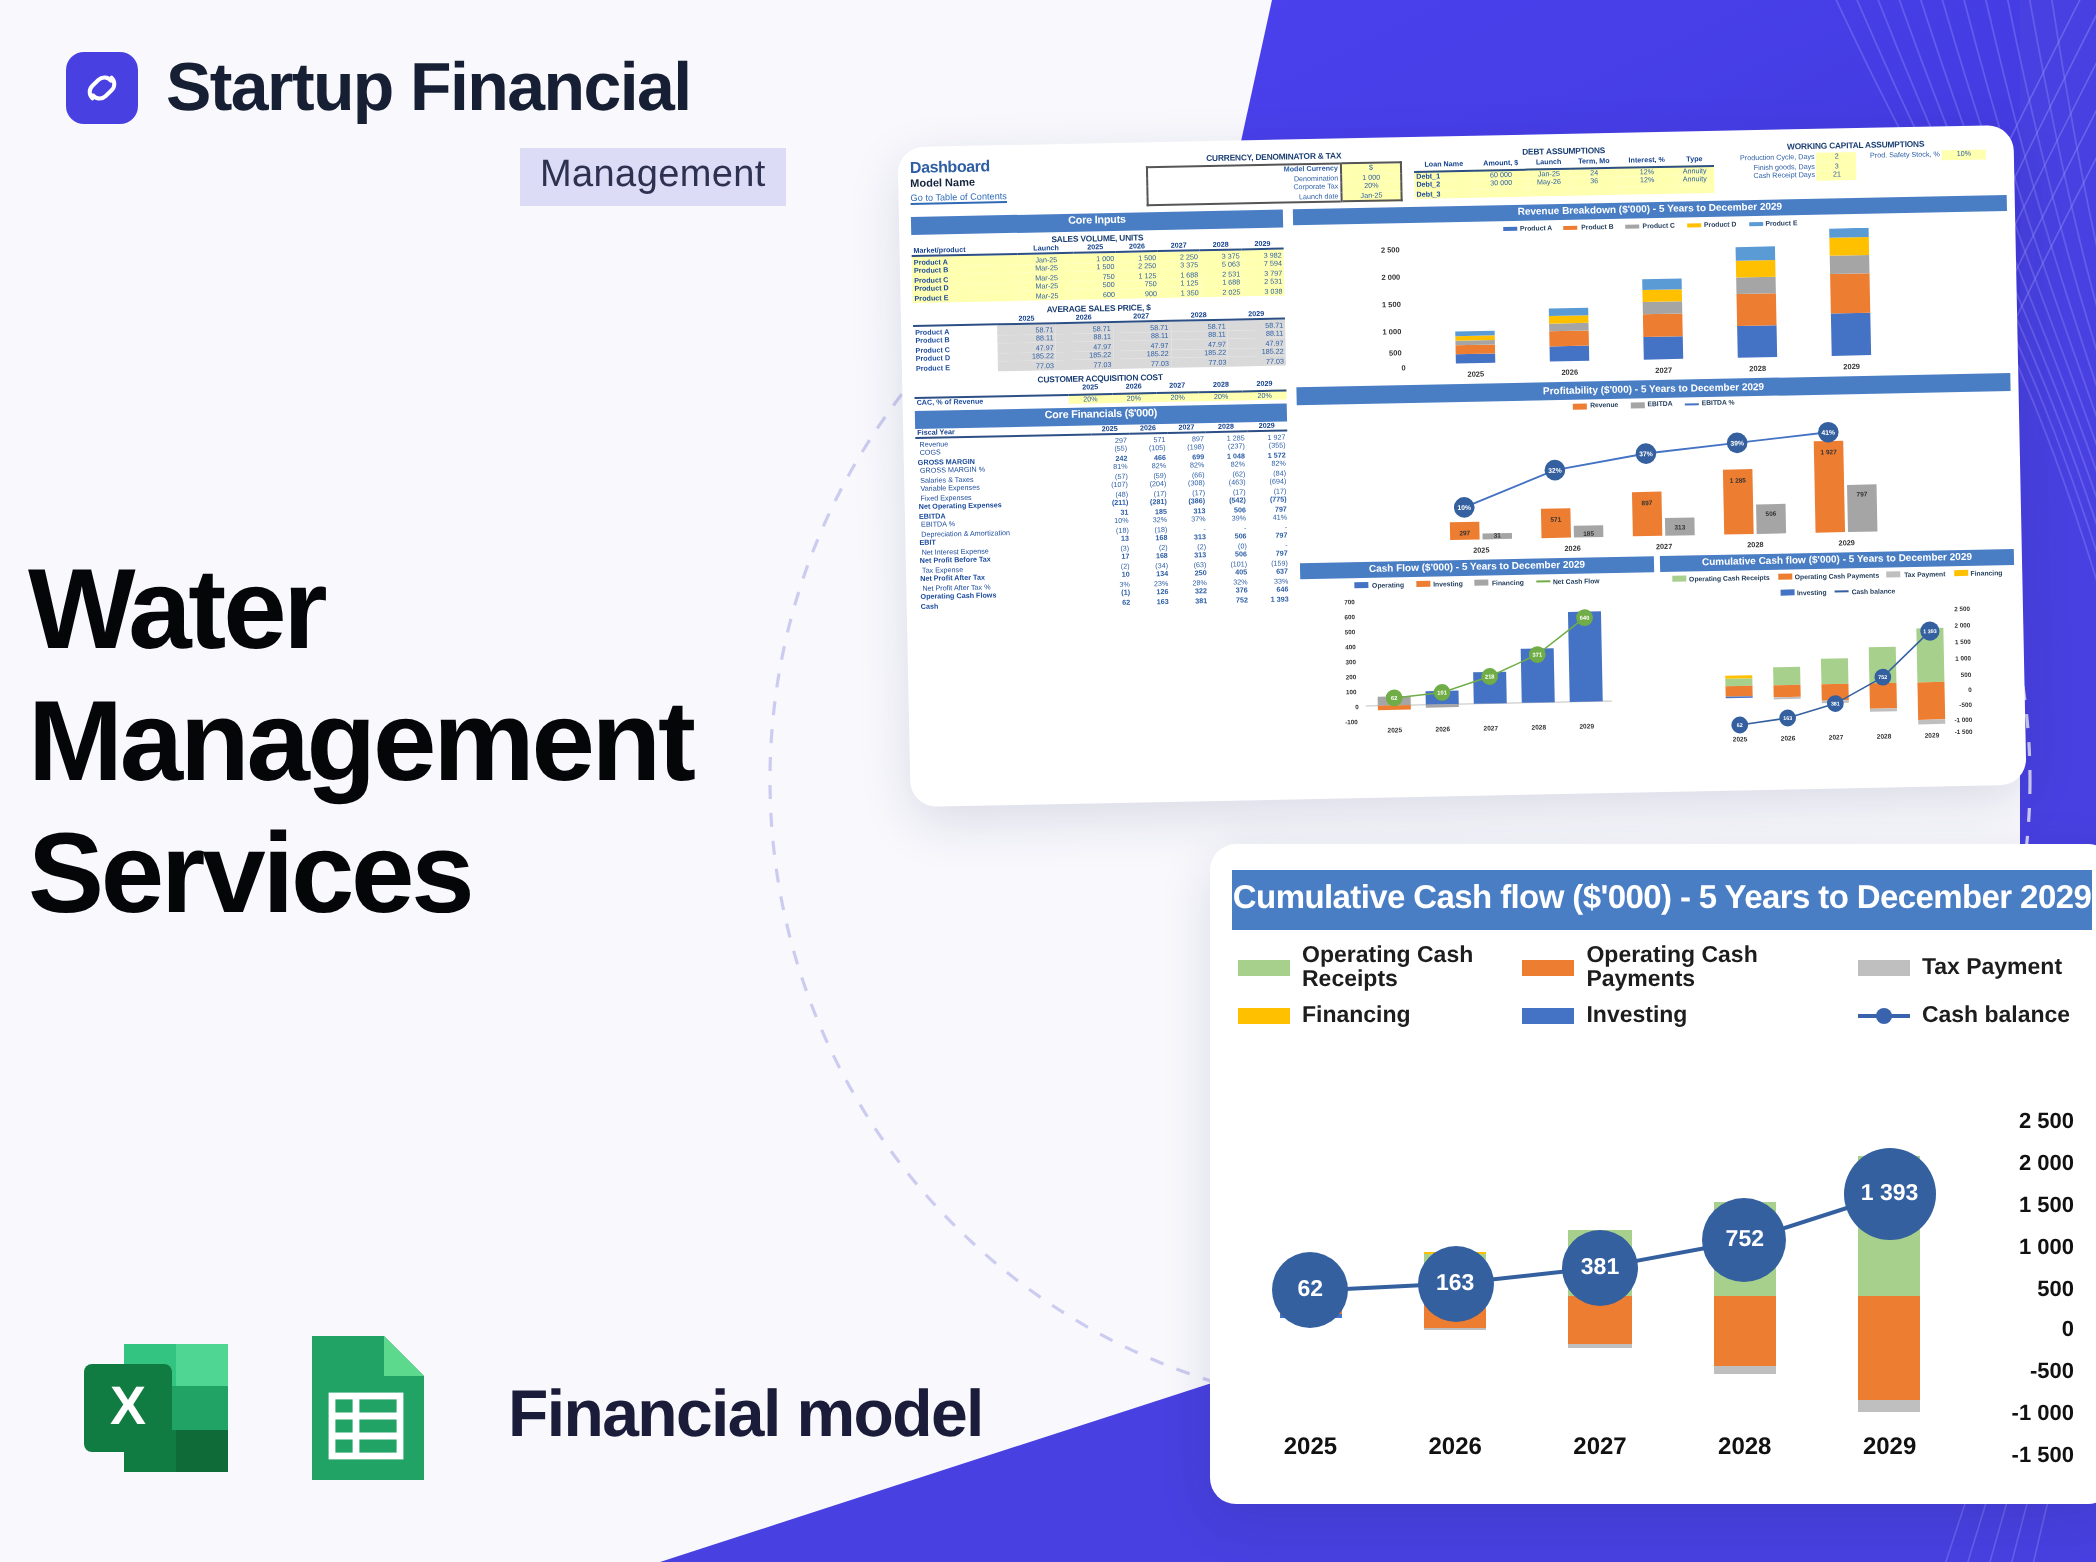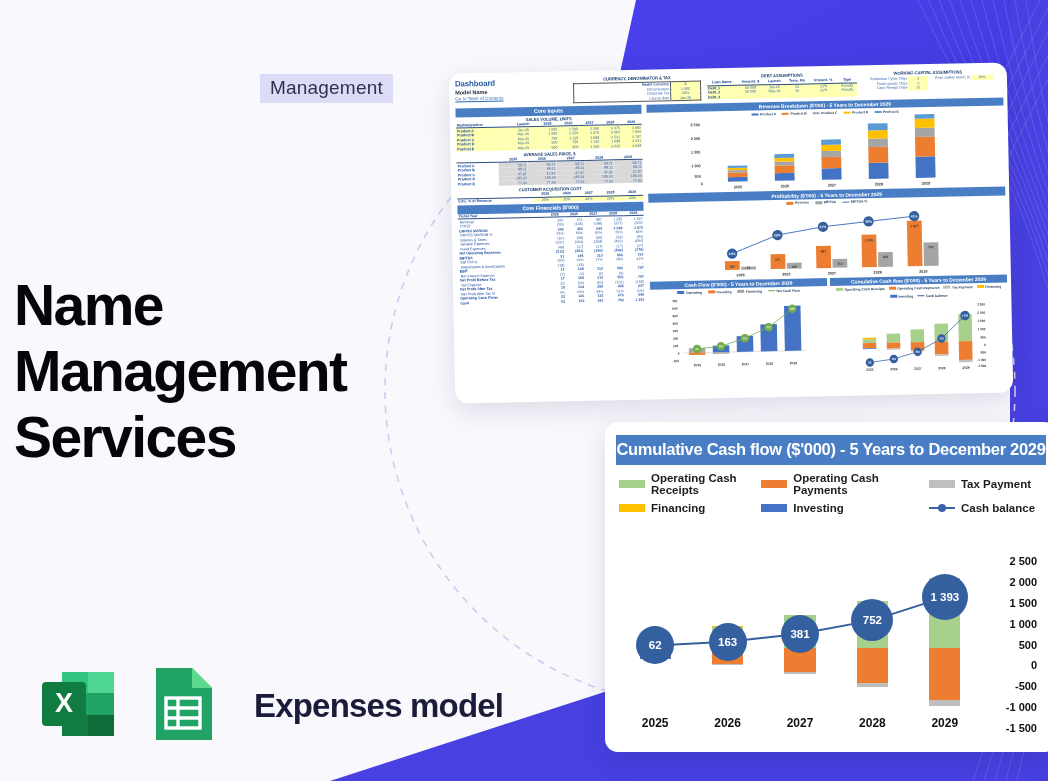--- a/index.html
+++ b/index.html
@@ -162,23 +162,32 @@
         <path d="M996,820 C1024,709 1034,669 1084,569"></path>
         <path d="M1008,820 C1032,712 1042,672 1092,572"></path>
       </g>
 
       <g fill="none" stroke="#ccccf0" stroke-width="1.6" stroke-dasharray="7 7">
         <circle cx="700" cy="390" r="315"></circle>
       </g>
     </g>
   </svg>
 
+  <div class="brand">
+    <span class="brand-mark">
+      <svg width="24" height="24" viewBox="0 0 24 24" fill="none" stroke="#ffffff" stroke-width="2" stroke-linecap="round">
+        <path d="M16.5 8.3c-1.6-1.9-4.4-2.1-6.2-.4l-3.1 3c-1.8 1.7-1.8 4.6 0 6.3"></path>
+        <path d="M7.5 15.7c1.6 1.9 4.4 2.1 6.2.4l3.1-3c1.8-1.7 1.8-4.6 0-6.3"></path>
+      </svg>
+    </span>
+    <span class="brand-text">Startup Financial</span>
+  </div>
   <div class="brand-sub">Management</div>
 
-  <h1 class="headline">Name Management Services</h1>
+  <h1 class="headline">Water Management Services</h1>
 
   <div class="footer">
     <span>
       <svg width="88" height="88" viewBox="0 0 88 88">
         <rect x="28" y="12" width="52" height="64" rx="3" fill="#21A366"></rect>
         <rect x="28" y="12" width="26" height="21" fill="#33C481"></rect>
         <rect x="54" y="12" width="26" height="21" fill="#4ED692"></rect>
         <rect x="54" y="33" width="26" height="22" fill="#21A366"></rect>
         <rect x="28" y="33" width="26" height="22" fill="#21A366"></rect>
         <rect x="28" y="55" width="52" height="21" fill="#107C41"></rect>
@@ -190,21 +199,21 @@
     <span>
       <svg width="76" height="88" viewBox="0 0 76 88">
         <path d="M12 8 h36 l20 20 v52 a0 0 0 0 1 0 0 H12 z" fill="#21A366"></path>
         <path d="M48 8 l20 20 H48 z" fill="#5CD98D"></path>
         <rect x="22" y="38" width="34" height="30" fill="none" stroke="#ffffff" stroke-width="3.4"></rect>
         <line x1="22" y1="48" x2="56" y2="48" stroke="#ffffff" stroke-width="3.4"></line>
         <line x1="22" y1="58" x2="56" y2="58" stroke="#ffffff" stroke-width="3.4"></line>
         <line x1="34" y1="38" x2="34" y2="68" stroke="#ffffff" stroke-width="3.4"></line>
       </svg>
     </span>
-    <span class="footer-label">Expenses model</span>
+    <span class="footer-label">Financial model</span>
   </div>
 
   <div class="card-dash">
     <div class="dash">
 
       <div style="display:flex; gap:6px; align-items:flex-start;">
         <div style="width:112px;">
           <div class="dash-title">Dashboard</div>
           <div class="dash-sub">Model Name</div>
           <div class="dash-link">Go to Table of Contents</div>

